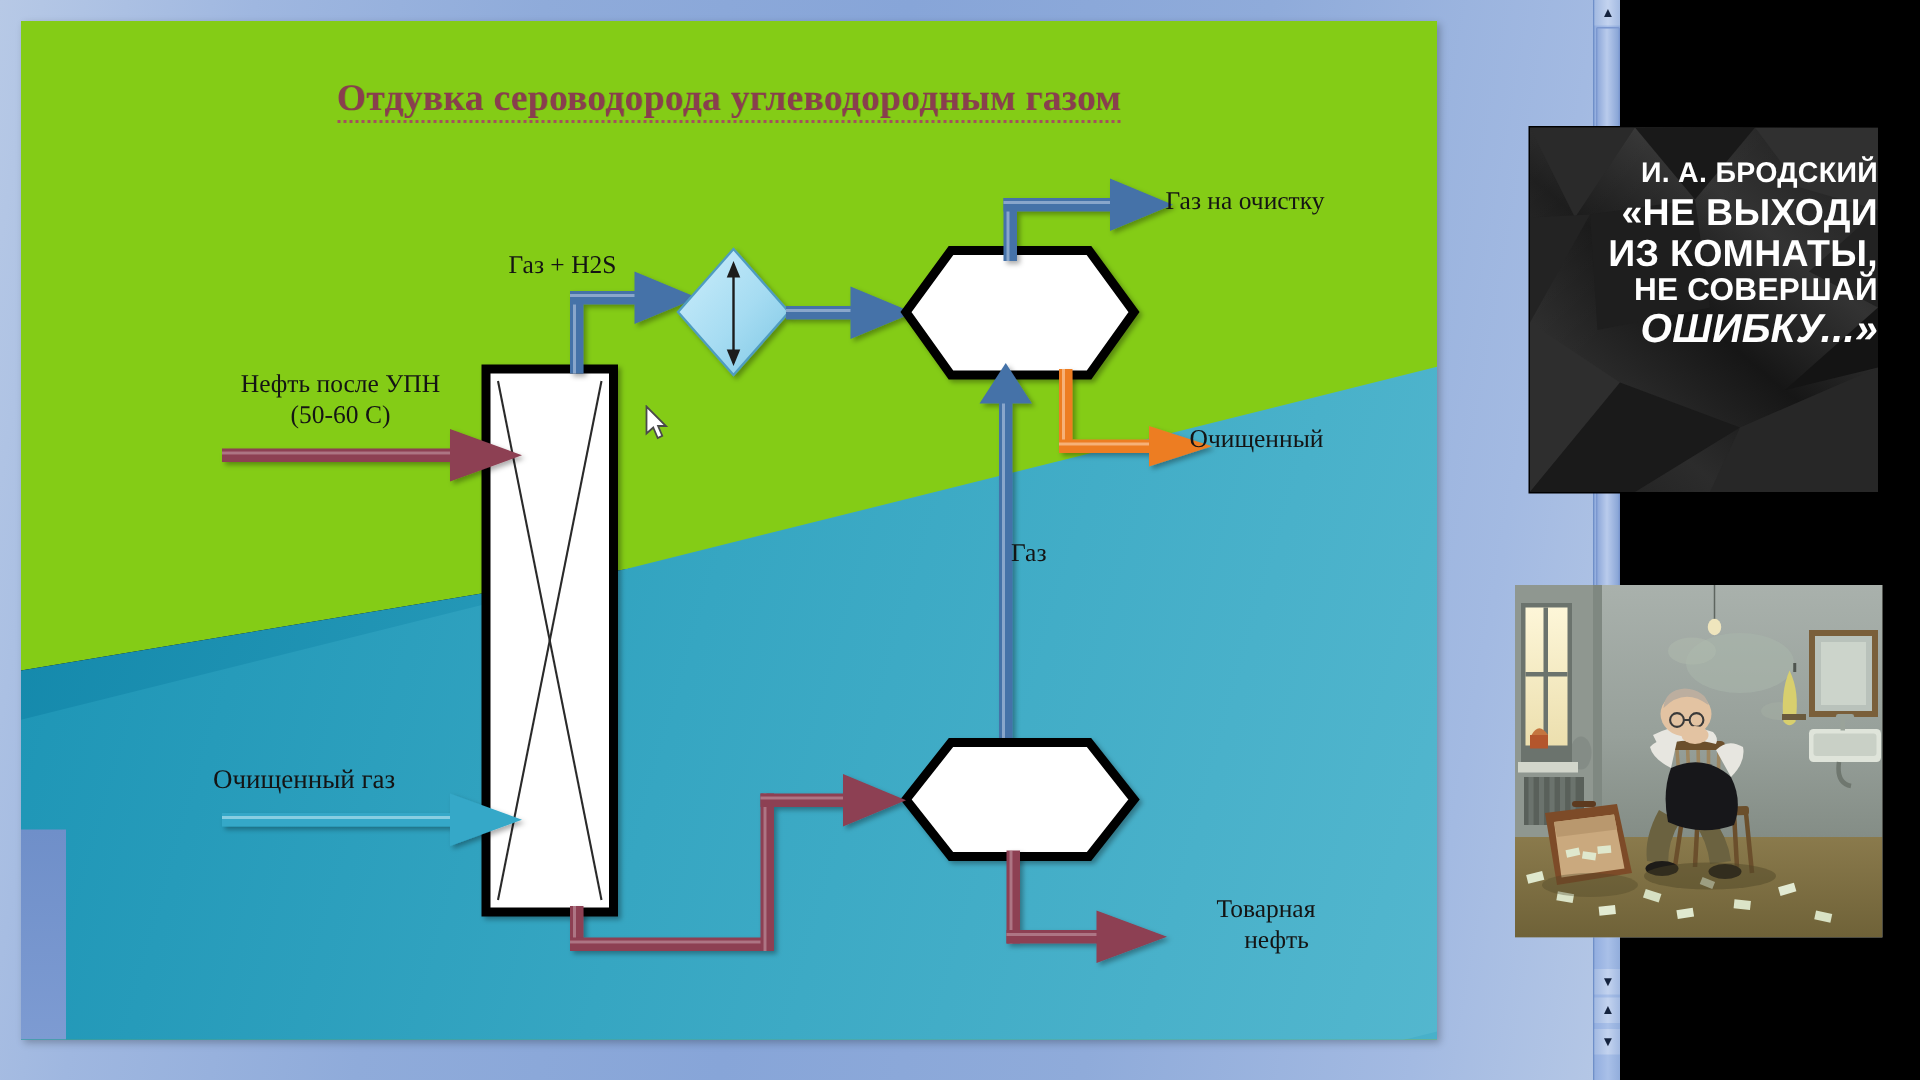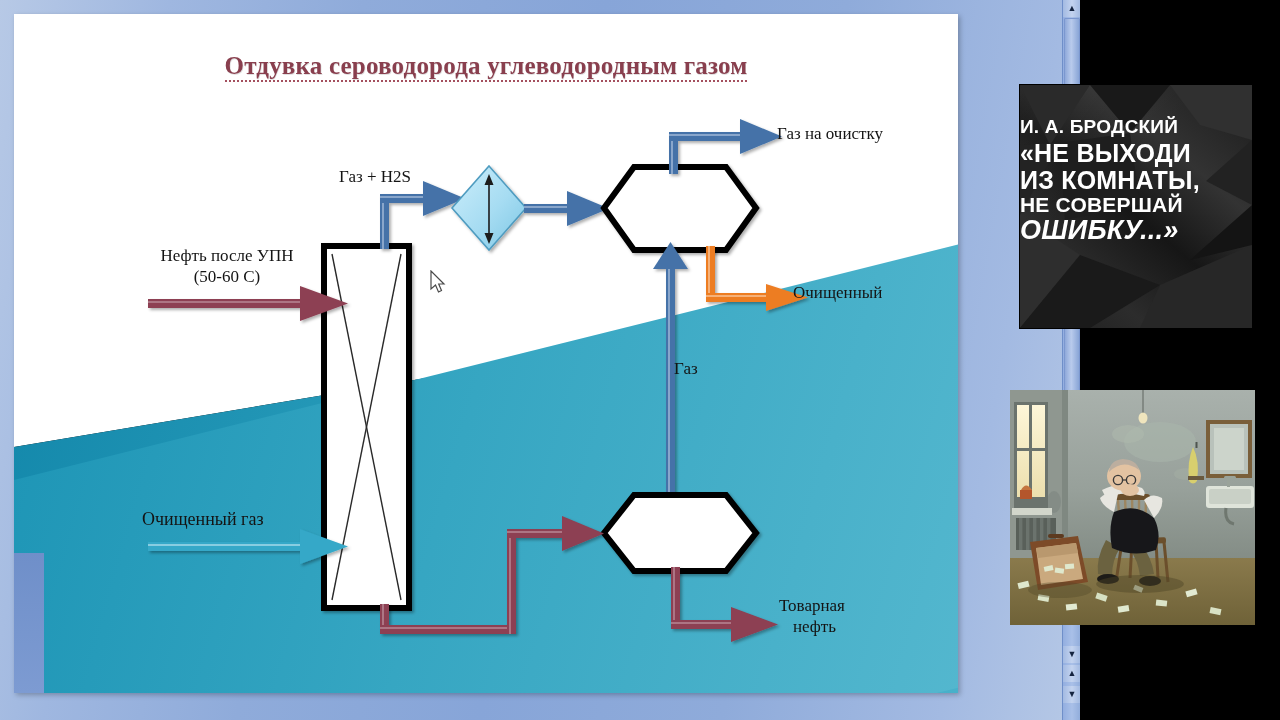--- a/index.html
+++ b/index.html
@@ -23,21 +23,21 @@
     background: linear-gradient(100deg,
         #b7c9e6 0%, #9fb7e0 14%, #8fabda 30%,
         #87a5d8 50%, #8fabda 70%, #a3bae2 88%, #b7c9e6 100%);
   }
 
   
   .slide {
     position: absolute;
     left: 14px; top: 14px;
     width: 944px; height: 679px;
-    background: #ffffff;
+    background: #84cc16;
     overflow: hidden;
     box-shadow: 2px 2px 5px rgba(0,0,0,.25);
   }
 
   
   .angle-band {
     position: absolute;
     left: -60px; bottom: -200px;
     width: 1200px; height: 430px;
     background: linear-gradient(120deg, #0f84a8 0%, #2da0bd 45%, #51b6ce 100%);
@@ -142,22 +142,22 @@
     width: 232px; height: 243px;
     background:
       linear-gradient(135deg, rgba(255,255,255,.05) 0%, rgba(255,255,255,0) 40%),
       linear-gradient(40deg, #1c1c1c 0%, #2c2c2c 25%, #161616 48%, #333 70%, #1a1a1a 100%);
     overflow: hidden;
     box-shadow: 0 0 0 1px #000;
   }
   .quote-card .poly { position: absolute; left:0; top:0; width:100%; height:100%; }
   .quote-text {
     position: relative;
-    margin-top: 32px;
-    text-align: left;
+    margin-top: 21px;
+    text-align: right;
     color: #fff;
     font-family: "Liberation Sans", sans-serif;
     font-weight: bold;
     line-height: 1.08;
     letter-spacing: .2px;
   }
   .q-author { font-size: 19px; margin-bottom: 2px; }
   .q-l1 { font-size: 25px; }
   .q-l2 { font-size: 25px; }
   .q-l3 { font-size: 21px; }
@@ -306,21 +306,21 @@
       <div class="lbl" style="left:325px; top:153px;">Газ + H2S</div>
 
       <div class="lbl" style="left:763px; top:110px;">Газ на очистку</div>
 
       <div class="lbl" style="left:779px; top:269px;">Очищенный</div>
 
       <div class="lbl" style="left:660px; top:345px;">Газ</div>
 
       <div class="lbl" style="left:128px; top:495px; font-size:18px;">Очищенный газ</div>
 
-      <div class="lbl c" style="left:765px; top:582px; width:130px; text-align:left;">
+      <div class="lbl c" style="left:765px; top:582px; width:130px; text-align:center;">
         <div>Товарная</div>
         <div style="padding-left:14px;">нефть</div>
       </div>
 
     </div>
   </div>
 
   <svg class="cursor" viewBox="0 0 18 26">
     <polygon points="1,1 1,19 5.5,15 8.5,22 11.5,20.5 8.7,14 14,14" fill="#ffffff" stroke="#4a4a4a" stroke-width="1.2"></polygon>
   </svg>

